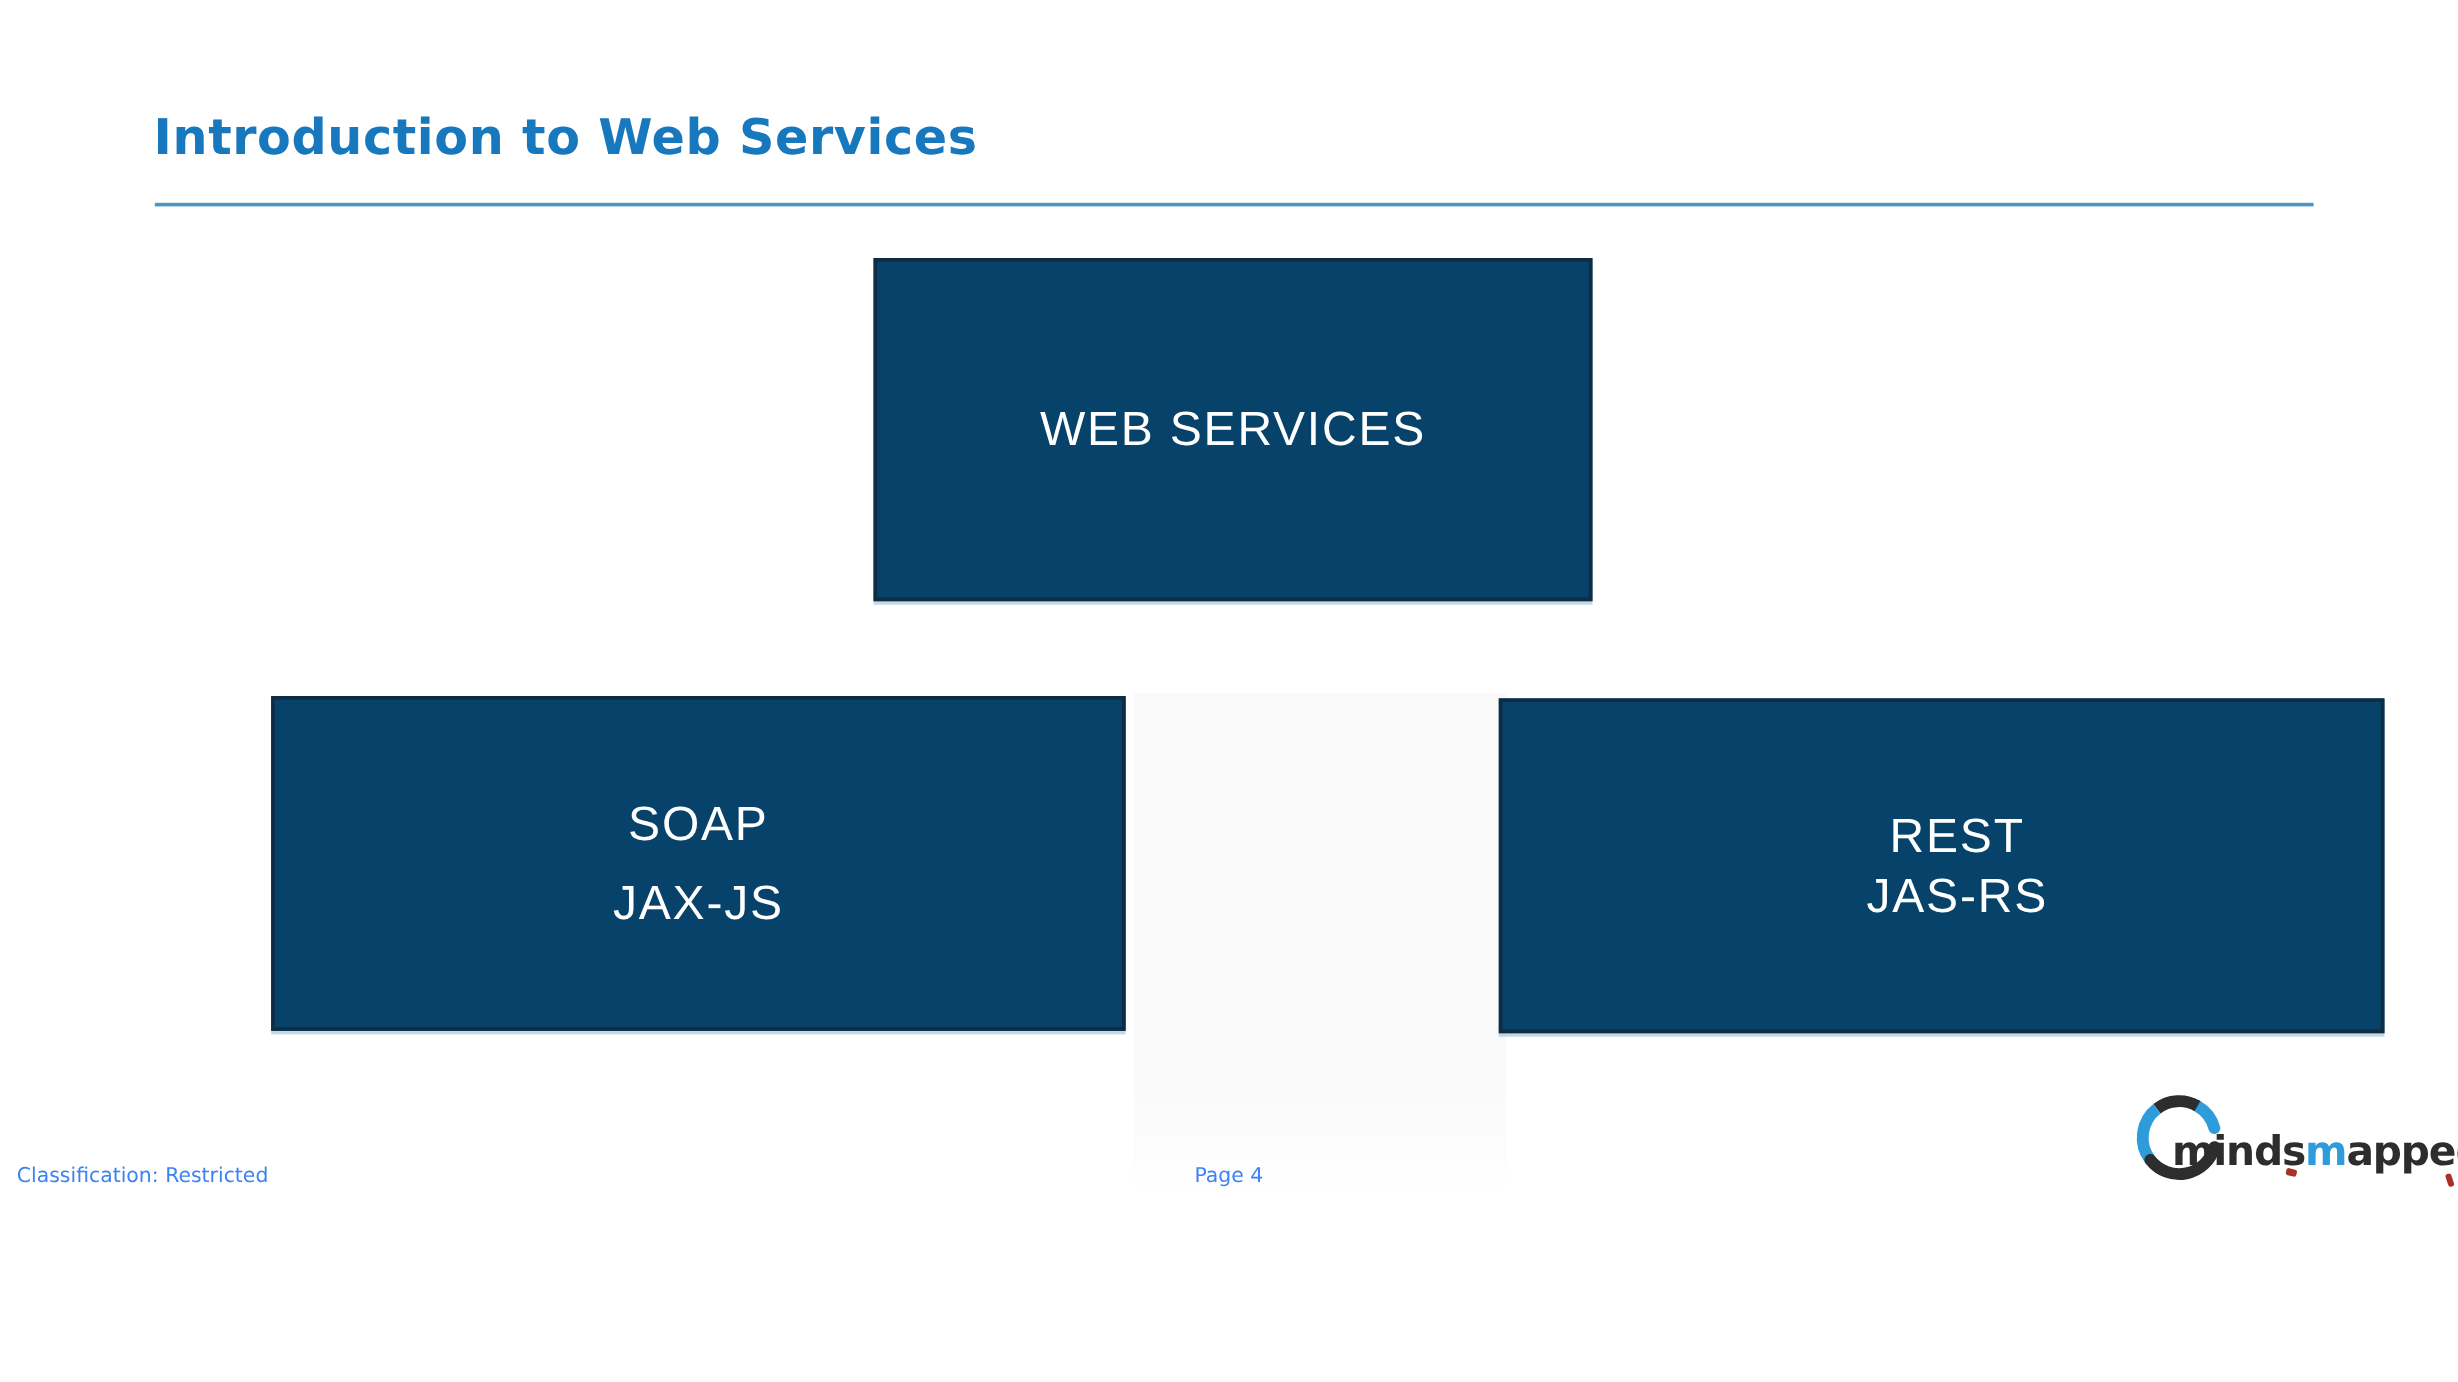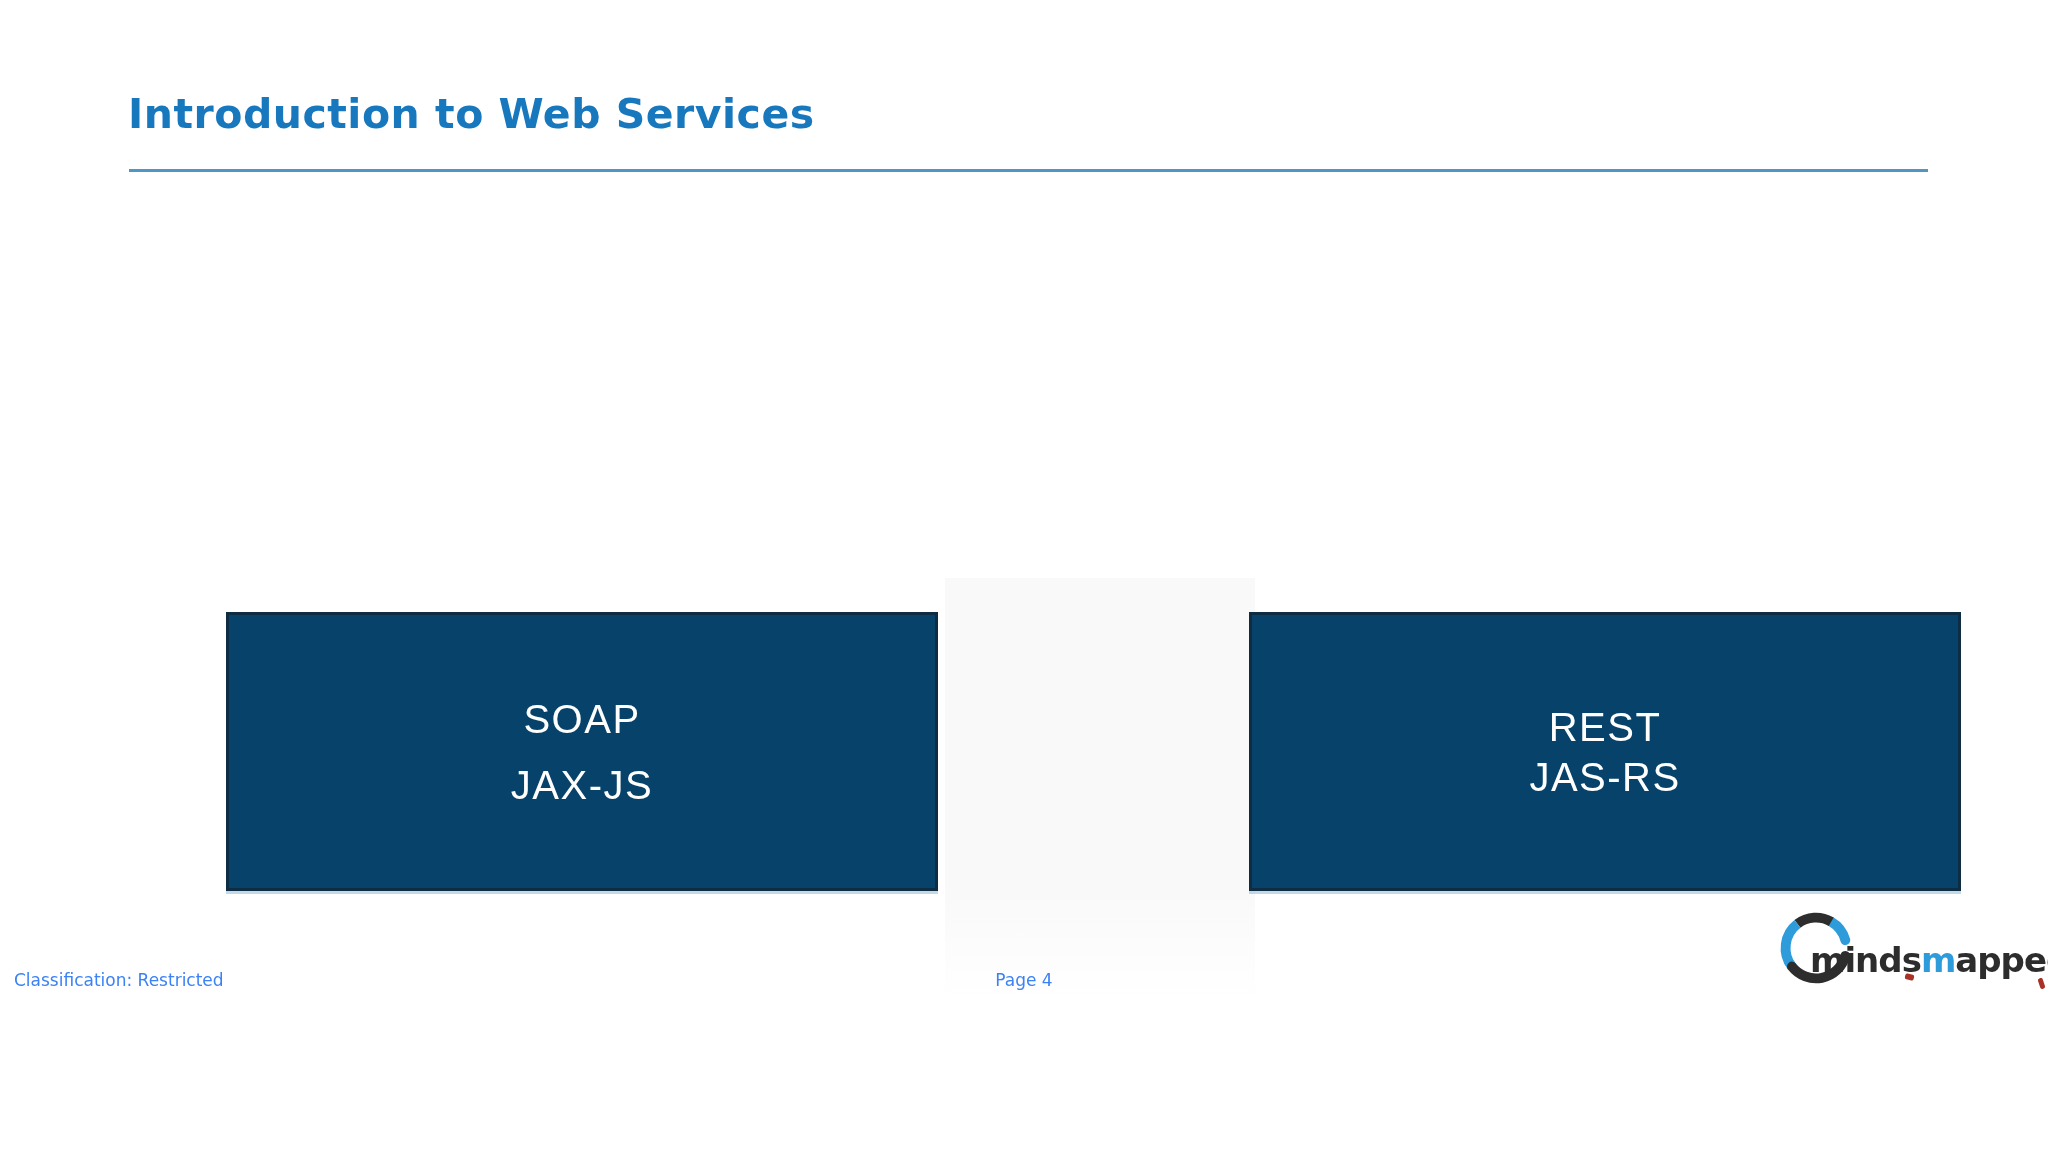--- a/index.html
+++ b/index.html
@@ -54,22 +54,22 @@
     align-items: center;
     justify-content: center;
     text-align: center;
     font-family: "Liberation Sans", sans-serif;
     font-size: 40px;
     letter-spacing: 1.5px;
     line-height: 50px;
     z-index: 1;
   }
   .node-root { left: 728px; top: 215px; width: 593px; height: 280px; }
-  .node-soap { left: 226px; top: 612px; width: 706px; height: 273px; gap: 16px; }
-  .node-rest { left: 1249px; top: 612px; width: 706px; height: 273px; }
+  .node-soap { left: 226px; top: 580px; width: 706px; height: 273px; gap: 16px; }
+  .node-rest { left: 1249px; top: 582px; width: 706px; height: 273px; padding-left: 26px; }
 
   
   .footer-text {
     position: absolute;
     bottom: 10px;
     font-family: "DejaVu Sans", sans-serif;
     font-size: 17px;
     color: #3b82f6;
     white-space: nowrap;
   }
@@ -122,20 +122,23 @@
 <body>
 
 <div class="slide">
 
   <div class="slide-title">Introduction to Web Services</div>
 
   <div class="title-rule"></div>
 
   <div class="shade"></div>
 
+  <div class="node-box node-root">
+    <div>WEB SERVICES</div>
+  </div>
 
   <div class="node-box node-soap">
     <div>SOAP</div>
     <div>JAX-JS</div>
   </div>
 
   <div class="node-box node-rest">
     <div>REST</div>
     <div>JAS-RS</div>
   </div>

